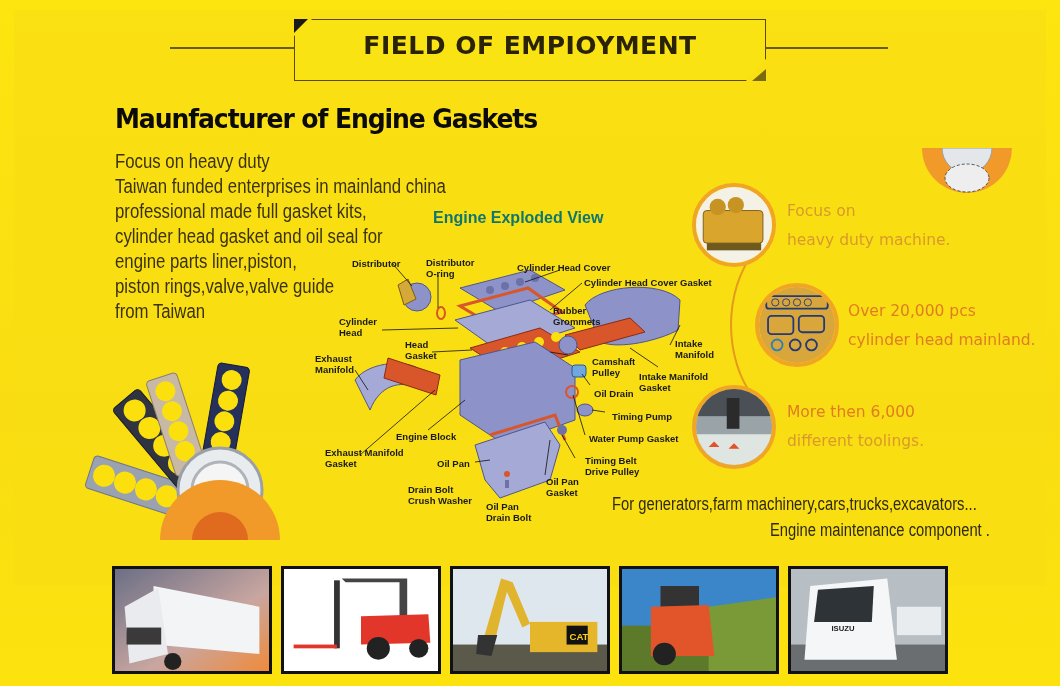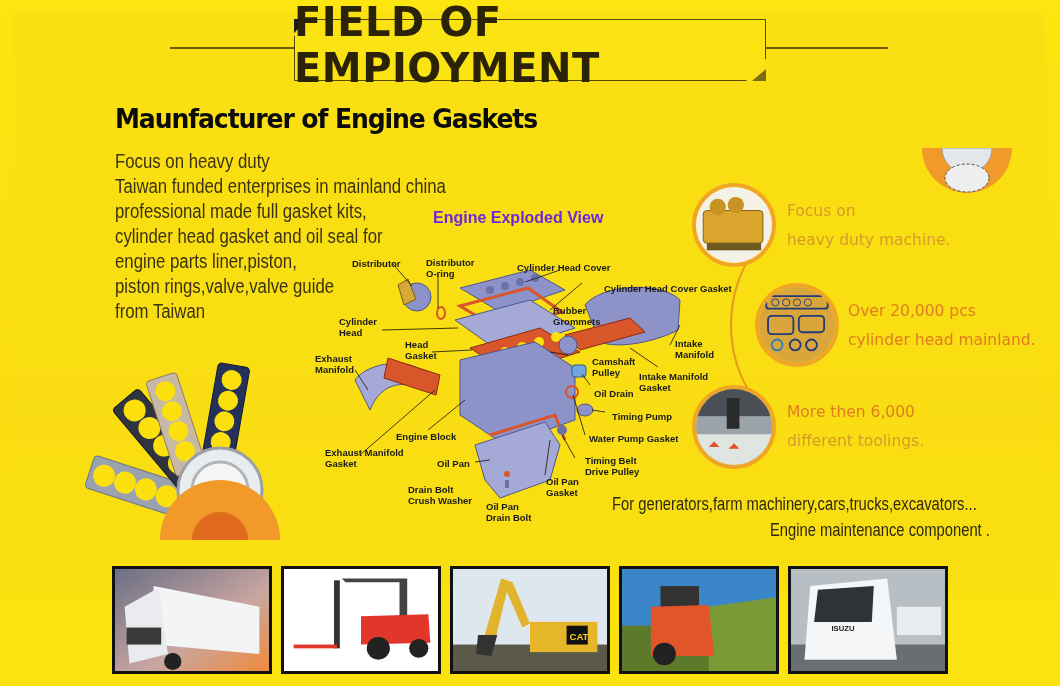--- a/index.html
+++ b/index.html
@@ -12,29 +12,29 @@
   .hr-line { position: absolute; top: 47px; height: 2px; background: #6b5a06; }
   .hr-left { left: 170px; width: 124px; }
   .hr-right { left: 766px; width: 122px; }
   .banner { position: absolute; left: 294px; top: 19px; width: 472px; height: 62px;
     border: 1.5px solid #5a4a05; background: #fae313;
     clip-path: polygon(18px 0, 100% 0, 100% 64%, 452px 100%, 0 100%, 0 28%); }
   .banner-notch-tl { position: absolute; left: 294px; top: 19px; width: 14px; height: 14px; background: #1a1a1a; clip-path: polygon(0 0, 100% 0, 0 100%); }
   .banner-notch-br { position: absolute; left: 752px; top: 69px; width: 14px; height: 12px; background: #7a6a10; clip-path: polygon(100% 0, 100% 100%, 0 100%); }
   .banner-title { position: absolute; left: 294px; top: 19px; width: 472px; height: 52px;
     display: flex; align-items: center; justify-content: center;
-    font-family: "DejaVu Sans", sans-serif; font-weight: bold; font-size: 40px; color: #2a2308; letter-spacing: 0.5px; }
+    font-family: "DejaVu Sans", sans-serif; font-weight: bold; font-size: 25px; color: #2a2308; letter-spacing: 0.5px; }
 
   
   .headline { position: absolute; left: 115px; top: 103px; font-family: "DejaVu Sans", sans-serif; font-weight: bold; font-size: 27px; color: #0b0b0b; letter-spacing: -1.2px; transform: scaleX(0.93); transform-origin: left; }
   .desc { position: absolute; left: 115px; top: 149px; }
   .desc-line { font-family: "Liberation Sans", sans-serif; font-size: 19.5px; line-height: 25px; color: #3a3210; transform: scaleX(0.86); transform-origin: left; white-space: nowrap; }
 
   
-  .diagram-title { position: absolute; left: 433px; top: 209px; font-family: "Liberation Sans", sans-serif; font-weight: bold; font-size: 16px; color: #6d28d9; }
+  .diagram-title { position: absolute; left: 433px; top: 209px; font-family: "Liberation Sans", sans-serif; font-weight: bold; font-size: 16px; color: #0f766e; }
   .diagram { position: absolute; left: 300px; top: 240px; width: 430px; height: 290px; }
   .dlabel { position: absolute; font-family: "Liberation Sans", sans-serif; font-weight: bold; font-size: 9.5px; line-height: 11px; color: #1a1a1a; white-space: pre; }
 
   
   .arc { position: absolute; left: 730px; top: 220px; width: 160px; height: 210px; border: 2px solid #e59a1e; border-radius: 50%; border-right-color: transparent; border-top-color: transparent; border-bottom-color: transparent; }
   .feat-circle { position: absolute; width: 84px; height: 84px; border-radius: 50%; border: 4px solid #f0a526; overflow: hidden; }
   .feat-text { position: absolute; font-family: "DejaVu Sans", sans-serif; font-size: 15.5px; line-height: 29px; white-space: nowrap; }
   .feat-text.soft { color: #d89a2a; }
   .feat-text.strong { color: #e07d20; }
   .corner-gear { position: absolute; left: 912px; top: 148px; width: 110px; height: 50px; overflow: hidden; }
@@ -181,21 +181,21 @@
     <line x1="275" y1="218" x2="262" y2="195"></line>
     <line x1="245" y1="235" x2="250" y2="200"></line>
     <line x1="370" y1="105" x2="380" y2="85"></line>
     <line x1="358" y1="127" x2="330" y2="108"></line>
   </g>
 </svg>
 <div class="dlabel" style="left:352px;top:258px;">Distributor</div>
 <div class="dlabel" style="left:426px;top:257px;">Distributor
 O-ring</div>
 <div class="dlabel" style="left:517px;top:262px;">Cylinder Head Cover</div>
-<div class="dlabel" style="left:584px;top:283px;margin-left:20px;">Cylinder Head Cover Gasket</div>
+<div class="dlabel" style="left:584px;top:277px;">Cylinder Head Cover Gasket</div>
 <div class="dlabel" style="left:553px;top:305px;">Rubber
 Grommets</div>
 <div class="dlabel" style="left:339px;top:316px;">Cylinder
 Head</div>
 <div class="dlabel" style="left:405px;top:339px;">Head
 Gasket</div>
 <div class="dlabel" style="left:675px;top:338px;">Intake
 Manifold</div>
 <div class="dlabel" style="left:315px;top:353px;">Exhaust
 Manifold</div>

